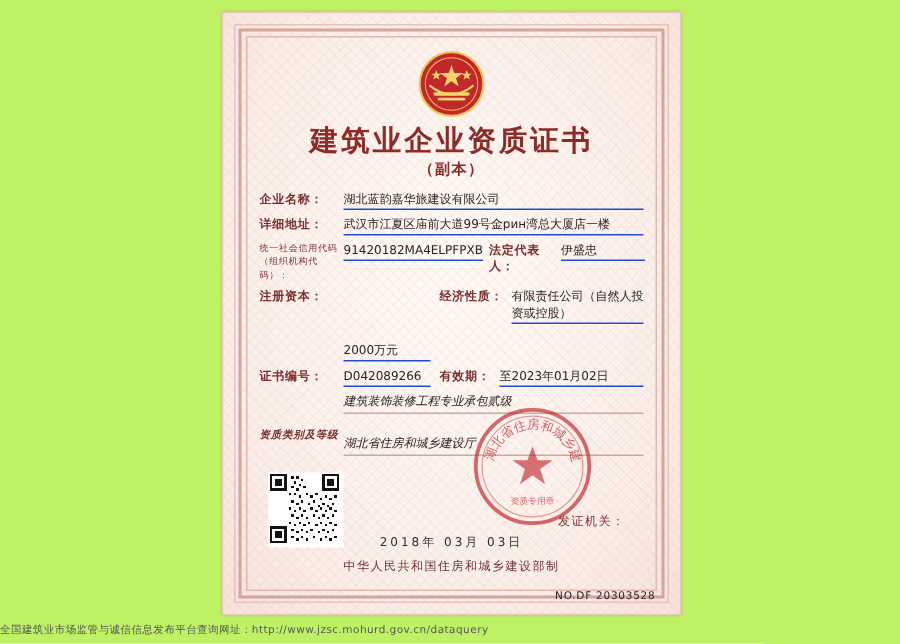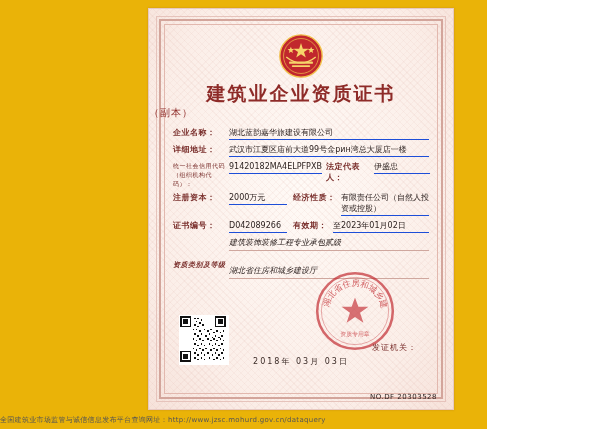--- a/index.html
+++ b/index.html
@@ -4,22 +4,22 @@
 <style>
   html,body{margin:0;padding:0;}
   body{
     width:600px;height:429px;
     background:#ffffff;
     font-family:"DejaVu Sans","Liberation Sans",sans-serif;
     overflow:hidden;
   }
   .page{
     position:relative;
-    width:487px;height:429px;
-    background:#eab308;
+    width:600px;height:429px;
+    background:#bef264;
   }
 
   
   .cert{
     position:absolute;
     left:148px;top:8px;
     width:304px;height:400px;
     background:#fdf7f2;
     border:1px solid #e7c9c2;
     box-shadow:0 0 2px rgba(120,60,60,.25);
@@ -65,25 +65,26 @@
     font-family:"DejaVu Sans","Liberation Sans",sans-serif;
     font-size:19px;
     font-weight:bold;
     letter-spacing:2px;
     color:#8e2b28;
     z-index:3;
   }
   .subtitle{
     position:absolute;
     top:97px;left:0;right:0;
-    text-align:left;
+    text-align:center;
     font-size:10px;
     color:#8e2b28;
     letter-spacing:1px;
     z-index:3;
+    font-weight:bold;
   }
 
   
   .fields{
     position:absolute;
     left:24px;top:118px;
     width:256px;
     z-index:3;
     color:#3a2a26;
   }
@@ -232,21 +233,21 @@
       <div class="row">
         <div class="lbl small">统一社会信用代码
 （组织机构代码）：</div>
         <div class="val">91420182MA4ELPFPXB</div>
         <div class="lbl" style="width:48px;flex:0 0 48px;padding-left:4px;">法定代表人：</div>
         <div class="val" style="flex:0 0 56px;">伊盛忠</div>
       </div>
 
       <div class="row">
         <div class="lbl">注册资本：</div>
-        <div class="val" style="flex:0 0 58px;">2000万元</div>
+        <div class="val" style="flex:0 0 58px;margin-top:36px;">2000万元</div>
         <div class="lbl" style="width:48px;flex:0 0 48px;padding-left:6px;">经济性质：</div>
         <div class="val">有限责任公司（自然人投资或控股）</div>
       </div>
 
       <div class="row">
         <div class="lbl">证书编号：</div>
         <div class="val" style="flex:0 0 58px;">D042089266</div>
         <div class="lbl" style="width:40px;flex:0 0 40px;padding-left:6px;">有效期：</div>
         <div class="val">至2023年01月02日</div>
       </div>
@@ -365,17 +366,18 @@
         <path id="sealArc" d="M18,52 A32,32 0 0 1 82,52" fill="none"></path>
         <text font-size="10" fill="#c1272d" opacity=".85" font-family="DejaVu Sans, sans-serif">
           <textPath href="#sealArc" startOffset="6%">湖北省住房和城乡建设厅</textPath>
         </text>
         <text x="50" y="80" text-anchor="middle" font-size="7" fill="#c1272d" opacity=".8" font-family="DejaVu Sans, sans-serif">资质专用章</text>
       </svg>
     </div>
 
     <div class="issuer">发证机关：</div>
     <div class="issuedate">2018年   03月   03日</div>
+    <div class="ministry">中华人民共和国住房和城乡建设部制</div>
     <div class="certno">NO.DF 20303528</div>
   </div>
 
   <div class="caption">全国建筑业市场监管与诚信信息发布平台查询网址：http://www.jzsc.mohurd.gov.cn/dataquery</div>
 </div>
 
 </body></html>

